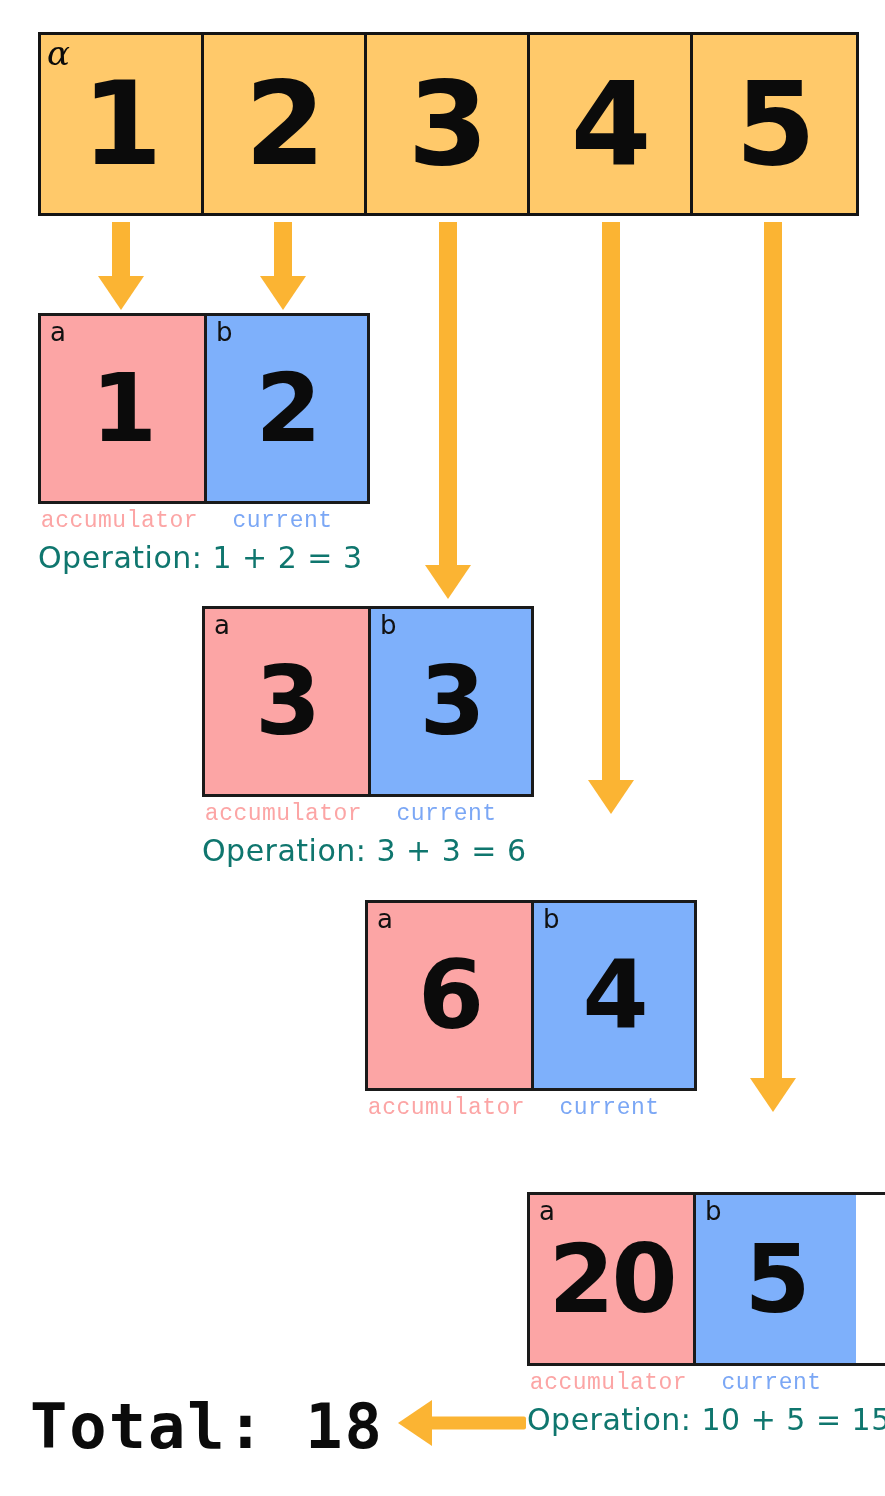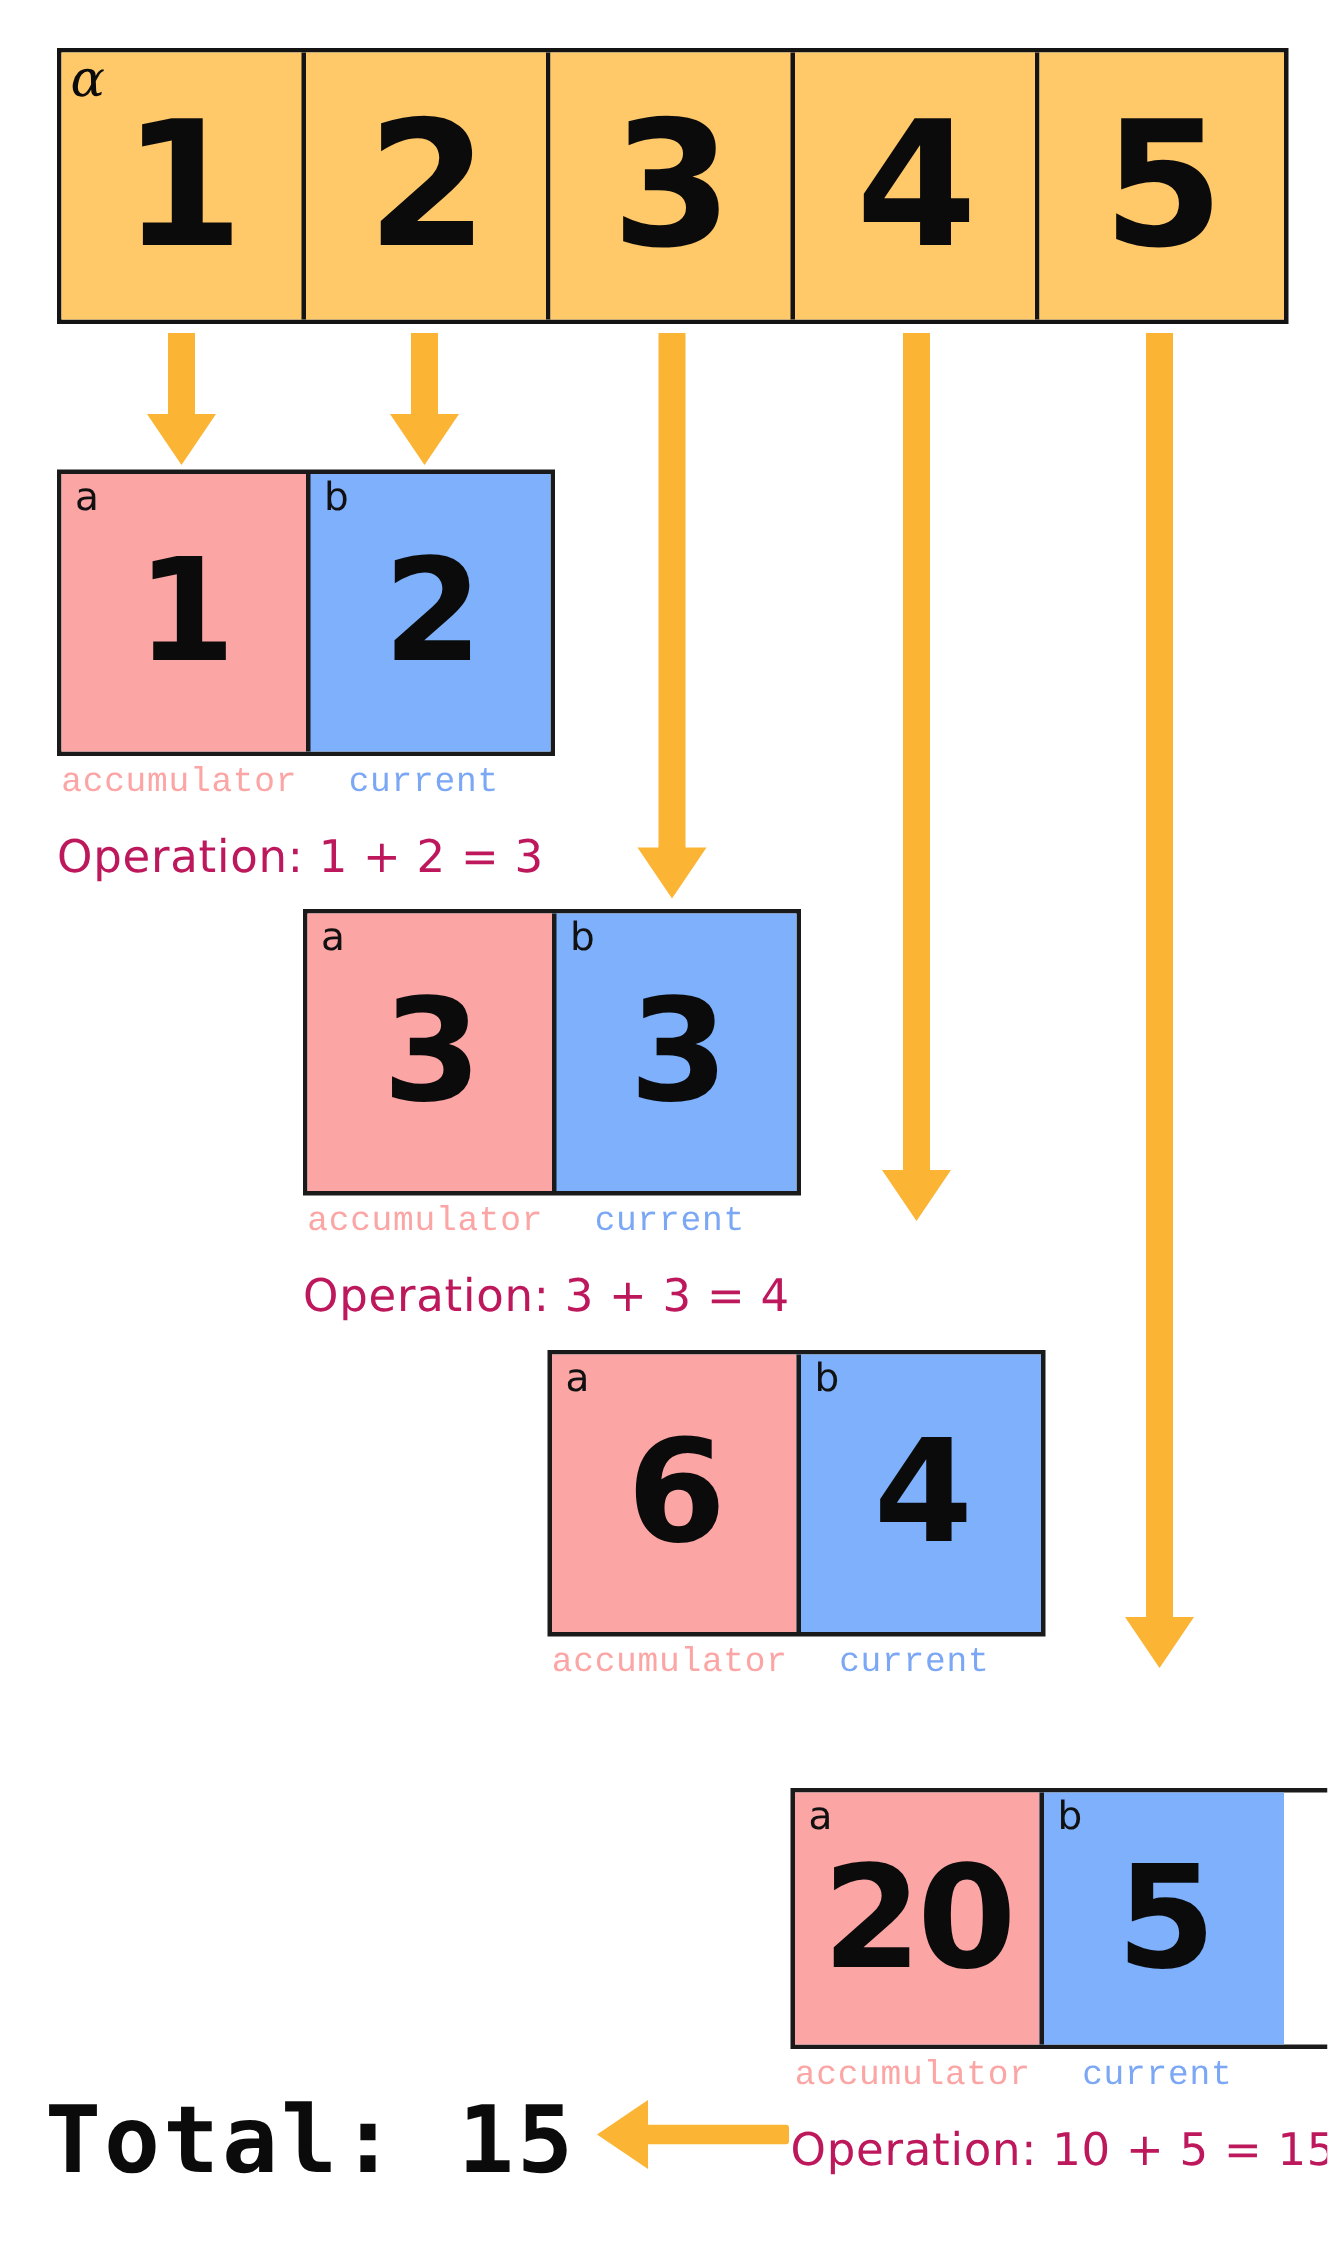--- a/index.html
+++ b/index.html
@@ -101,22 +101,22 @@
     font-family: Liberation Mono, monospace;
     font-size: 23px;
     text-align: center;
     letter-spacing: 0.5px;
   }
   .legend .lg-acc { color: #fca5a5; }
   .legend .lg-cur { color: #7ba7f5; }
   .op-line {
     font-family: "DejaVu Sans", sans-serif;
     font-size: 30px;
-    color: #be185d;
-    margin-top: 20px;
+    color: #0f766e;
+    margin-top: 6px;
     white-space: nowrap;
     letter-spacing: 0.5px;
   }
 
   
   .arrow-down {
     position: absolute;
   }
   .arrow-down .shaft {
     position: absolute;
@@ -248,21 +248,21 @@
       </div>
       <div class="half cur" style="width:163px;height:185px;">
         <span class="vartag">b</span>
         <span class="val">3</span>
       </div>
     </div>
     <div class="legend">
       <span class="lg-acc" style="width:163px;">accumulator</span>
       <span class="lg-cur" style="width:163px;">current</span>
     </div>
-    <div class="op-line">Operation: 3 + 3 = 4</div>
+    <div class="op-line">Operation: 3 + 3 = 6</div>
   </div>
 
   <div class="pair" style="left:365px; top:900px;">
     <div class="cells">
       <div class="half acc" style="width:163px;height:185px;">
         <span class="vartag">a</span>
         <span class="val">6</span>
       </div>
       <div class="half cur" style="width:163px;height:185px;">
         <span class="vartag">b</span>
@@ -291,15 +291,15 @@
       <span class="lg-cur" style="width:163px;">current</span>
     </div>
     <div class="op-line">Operation: 10 + 5 = 15</div>
   </div>
 
   <div class="arrow-left" style="left:398px; top:1400px; width:128px; height:46px;">
     <div class="shaft" style="width:100px;"></div>
     <div class="head"></div>
   </div>
 
-  <div class="total-text">Total: 15</div>
+  <div class="total-text">Total: 18</div>
 
 </div>
 
 </body></html>

